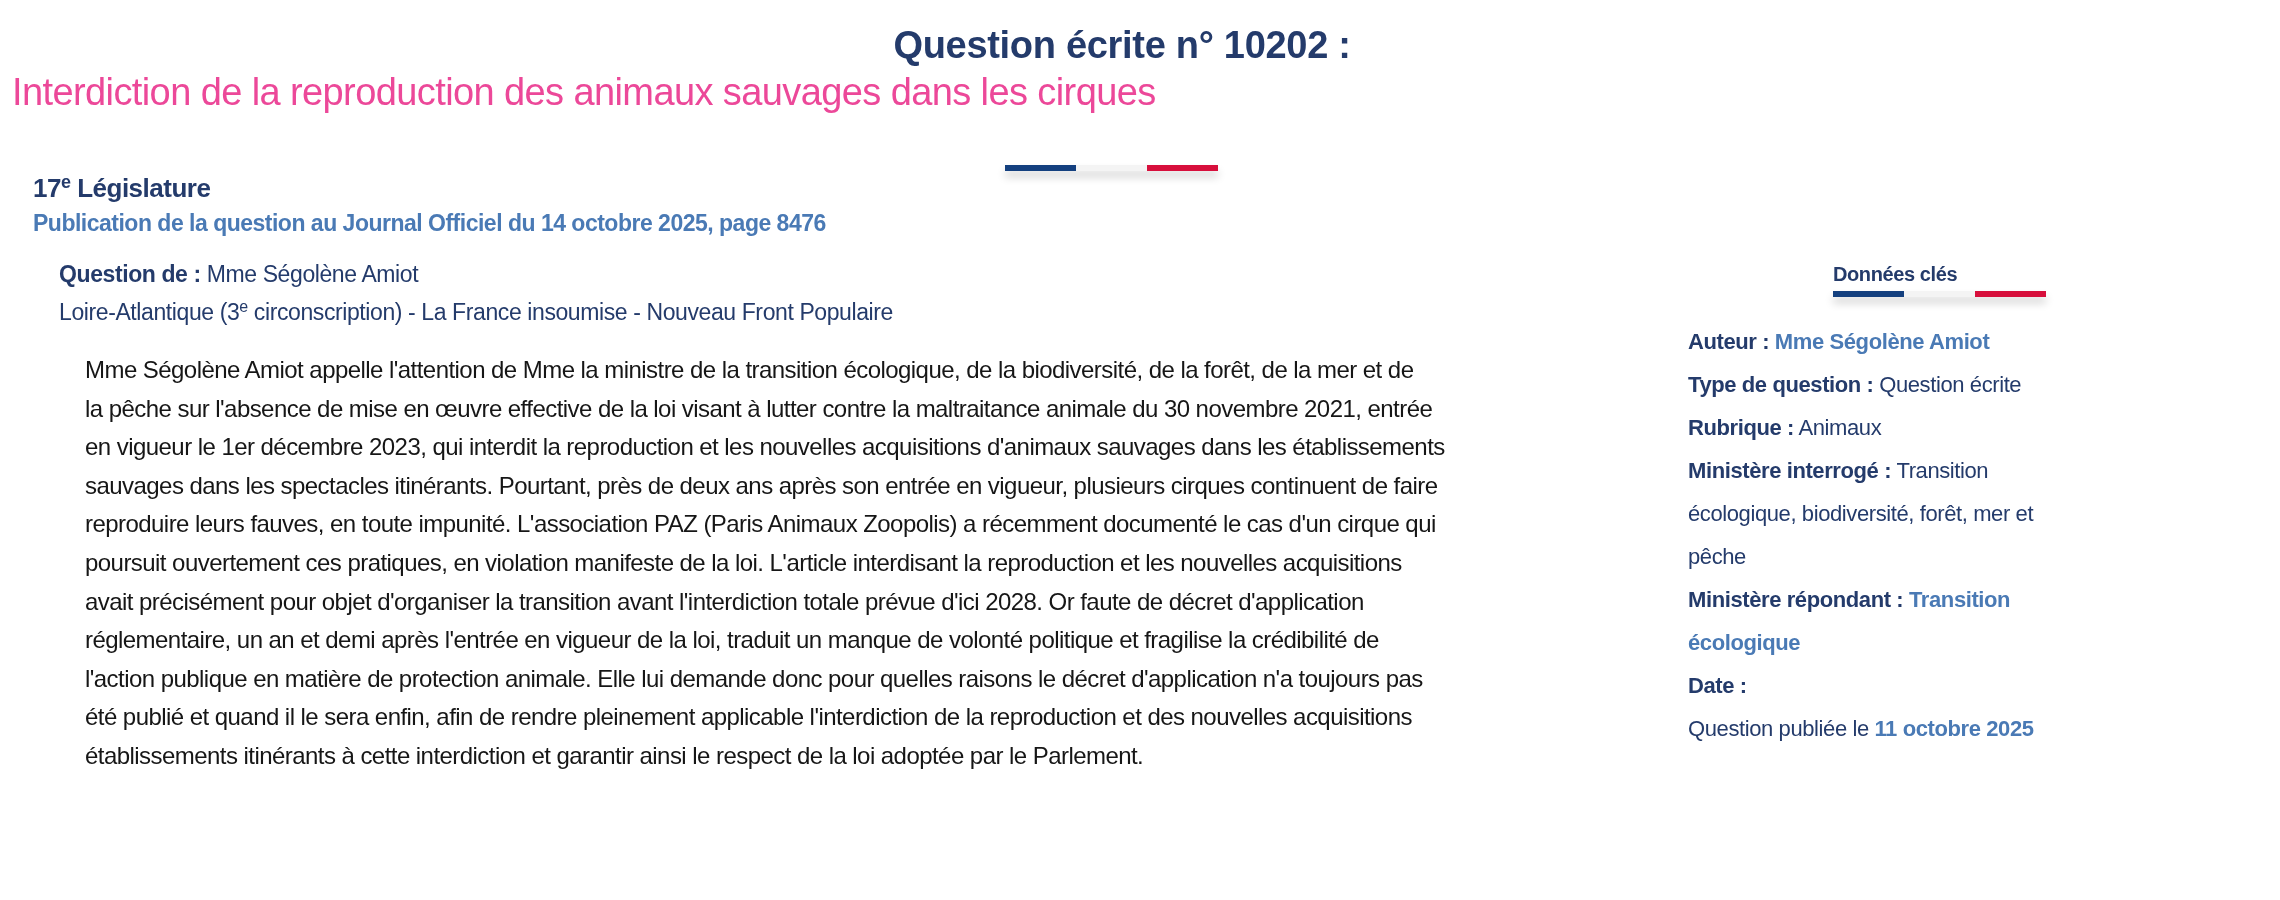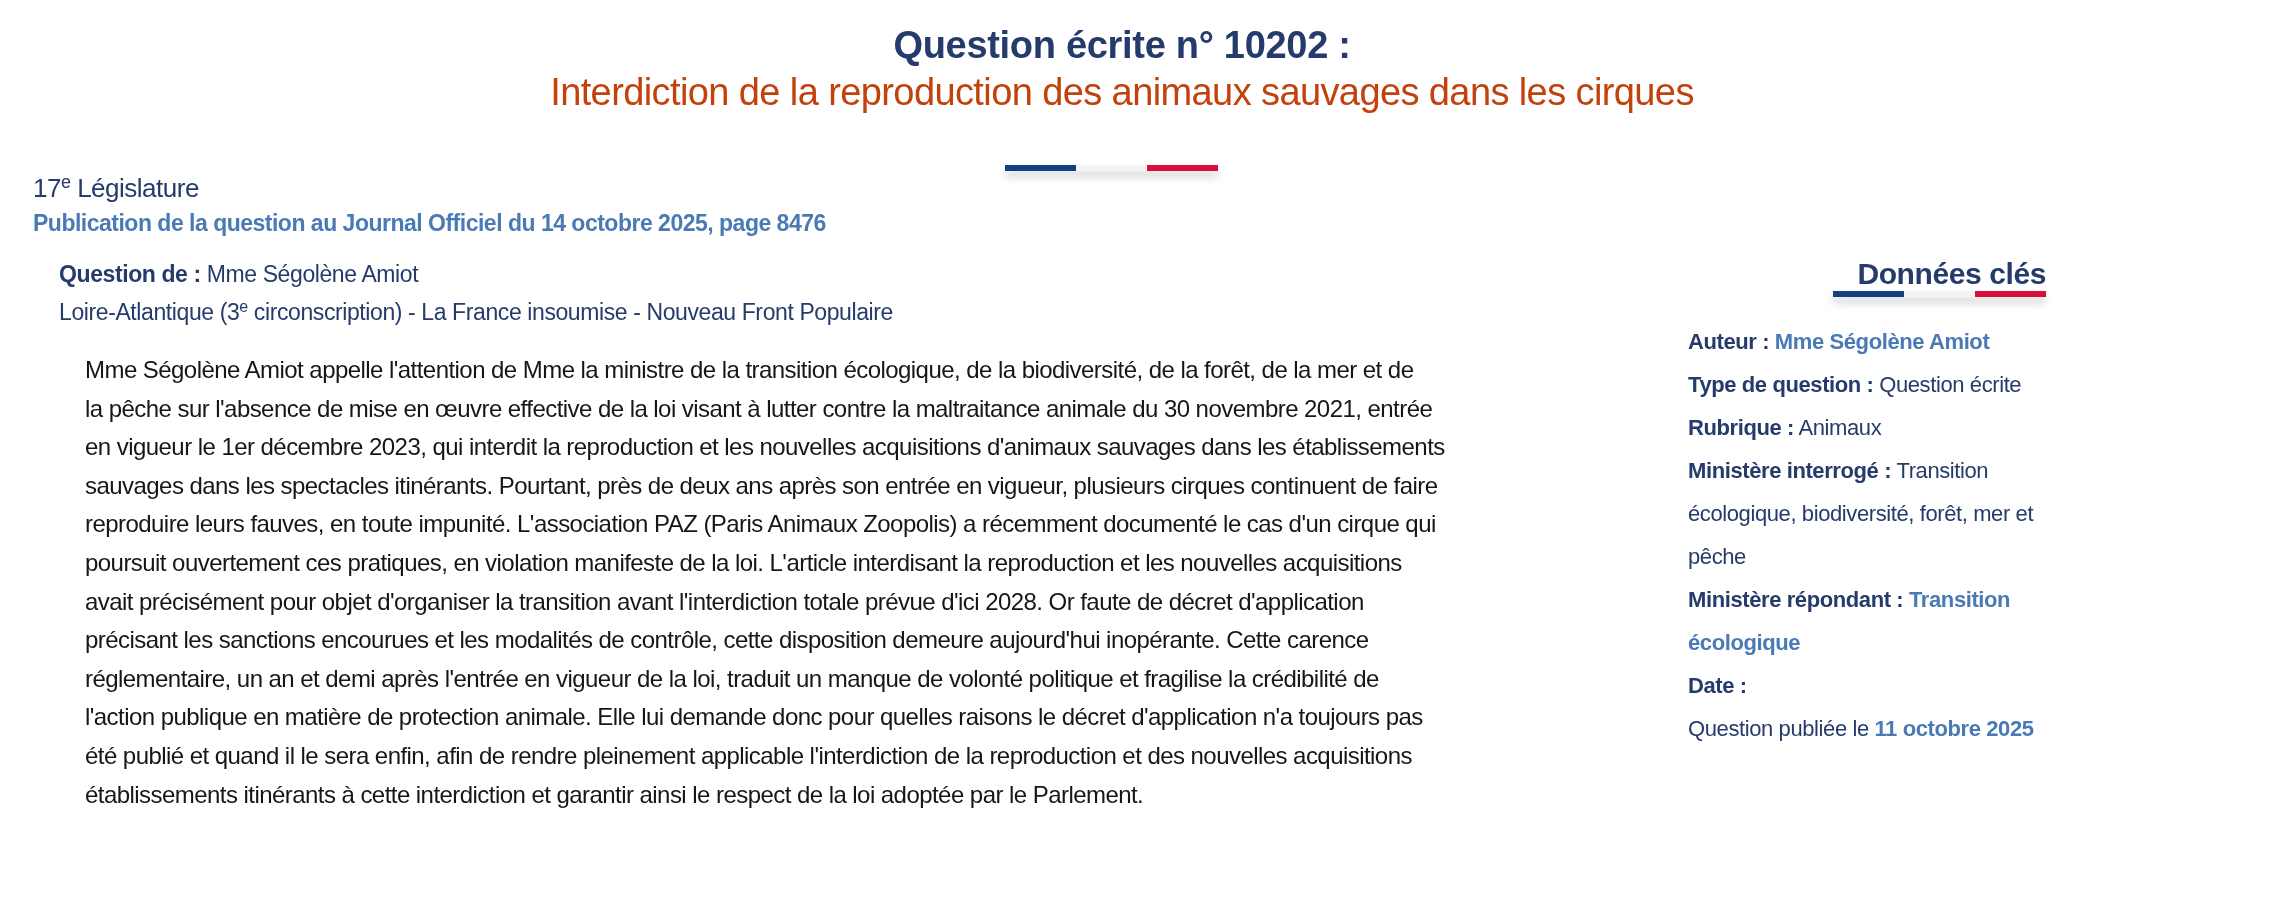--- a/index.html
+++ b/index.html
@@ -21,44 +21,43 @@
   .title-main {
     left: 0; width: 2244px; top: 22px;
     text-align: center;
     font-size: 38px;
     font-weight: bold;
     color: #243b6b;
     line-height: 46px;
     letter-spacing: -0.3px;
   }
   .title-sub {
-    left: 0; width: 2244px; top: 68px;
-    text-align: center;
+    left: 12px; width: 2244px; top: 68px;
     font-size: 38px;
     font-weight: normal;
-    color: #c2410c;
+    color: #ec4899;
     line-height: 48px;
     letter-spacing: -0.6px;
   }
   .flag {
     display: flex;
     height: 6px;
     box-shadow: 0 6px 8px rgba(0,0,0,0.18);
   }
   .flag span { flex: 1; display: block; }
   .flag .blue { background: #14407f; }
   .flag .white { background: #f4f4f4; }
   .flag .red { background: #d70f3c; }
   .flag-header { left: 1005px; top: 165px; width: 213px; }
 
   
   .legislature {
     left: 33px; top: 172px;
     font-size: 26px;
-    font-weight: normal;
+    font-weight: bold;
     color: #243b6b;
     line-height: 32px;
     letter-spacing: -0.5px;
   }
   .legislature sup { font-size: 18px; vertical-align: 9px; line-height: 0; }
   .publication {
     left: 33px; top: 208px;
     font-size: 23px;
     font-weight: bold;
     color: #4a7ab5;
@@ -92,22 +91,22 @@
   }
   .body-line {
     white-space: nowrap;
     display: block;
     letter-spacing: -0.55px;
   }
 
   
   .keydata-title {
     left: 1833px; width: 213px; top: 256px;
-    text-align: right;
-    font-size: 30px;
+    text-align: left;
+    font-size: 20px;
     font-weight: bold;
     color: #243b6b;
     line-height: 36px;
     letter-spacing: -0.4px;
   }
   .flag-keydata { left: 1833px; top: 291px; width: 213px; }
 
   .keydata {
     left: 1688px; top: 320px;
     width: 520px;
@@ -145,21 +144,20 @@
 </div>
 
 <div class="abs body-text">
   <span class="body-line">Mme Ségolène Amiot appelle l'attention de Mme la ministre de la transition écologique, de la biodiversité, de la forêt, de la mer et de</span>
   <span class="body-line">la pêche sur l'absence de mise en œuvre effective de la loi visant à lutter contre la maltraitance animale du 30 novembre 2021, entrée</span>
   <span class="body-line">en vigueur le 1er décembre 2023, qui interdit la reproduction et les nouvelles acquisitions d'animaux sauvages dans les établissements</span>
   <span class="body-line">sauvages dans les spectacles itinérants. Pourtant, près de deux ans après son entrée en vigueur, plusieurs cirques continuent de faire</span>
   <span class="body-line">reproduire leurs fauves, en toute impunité. L'association PAZ (Paris Animaux Zoopolis) a récemment documenté le cas d'un cirque qui</span>
   <span class="body-line">poursuit ouvertement ces pratiques, en violation manifeste de la loi. L'article interdisant la reproduction et les nouvelles acquisitions</span>
   <span class="body-line">avait précisément pour objet d'organiser la transition avant l'interdiction totale prévue d'ici 2028. Or faute de décret d'application</span>
-  <span class="body-line">précisant les sanctions encourues et les modalités de contrôle, cette disposition demeure aujourd'hui inopérante. Cette carence</span>
   <span class="body-line">réglementaire, un an et demi après l'entrée en vigueur de la loi, traduit un manque de volonté politique et fragilise la crédibilité de</span>
   <span class="body-line">l'action publique en matière de protection animale. Elle lui demande donc pour quelles raisons le décret d'application n'a toujours pas</span>
   <span class="body-line">été publié et quand il le sera enfin, afin de rendre pleinement applicable l'interdiction de la reproduction et des nouvelles acquisitions</span>
   <span class="body-line">établissements itinérants à cette interdiction et garantir ainsi le respect de la loi adoptée par le Parlement.</span>
 </div>
 
 <h3 class="abs keydata-title" style="margin:0">Données clés</h3>
 <div class="abs flag flag-keydata">
   <span class="blue"></span>
   <span class="white"></span>

